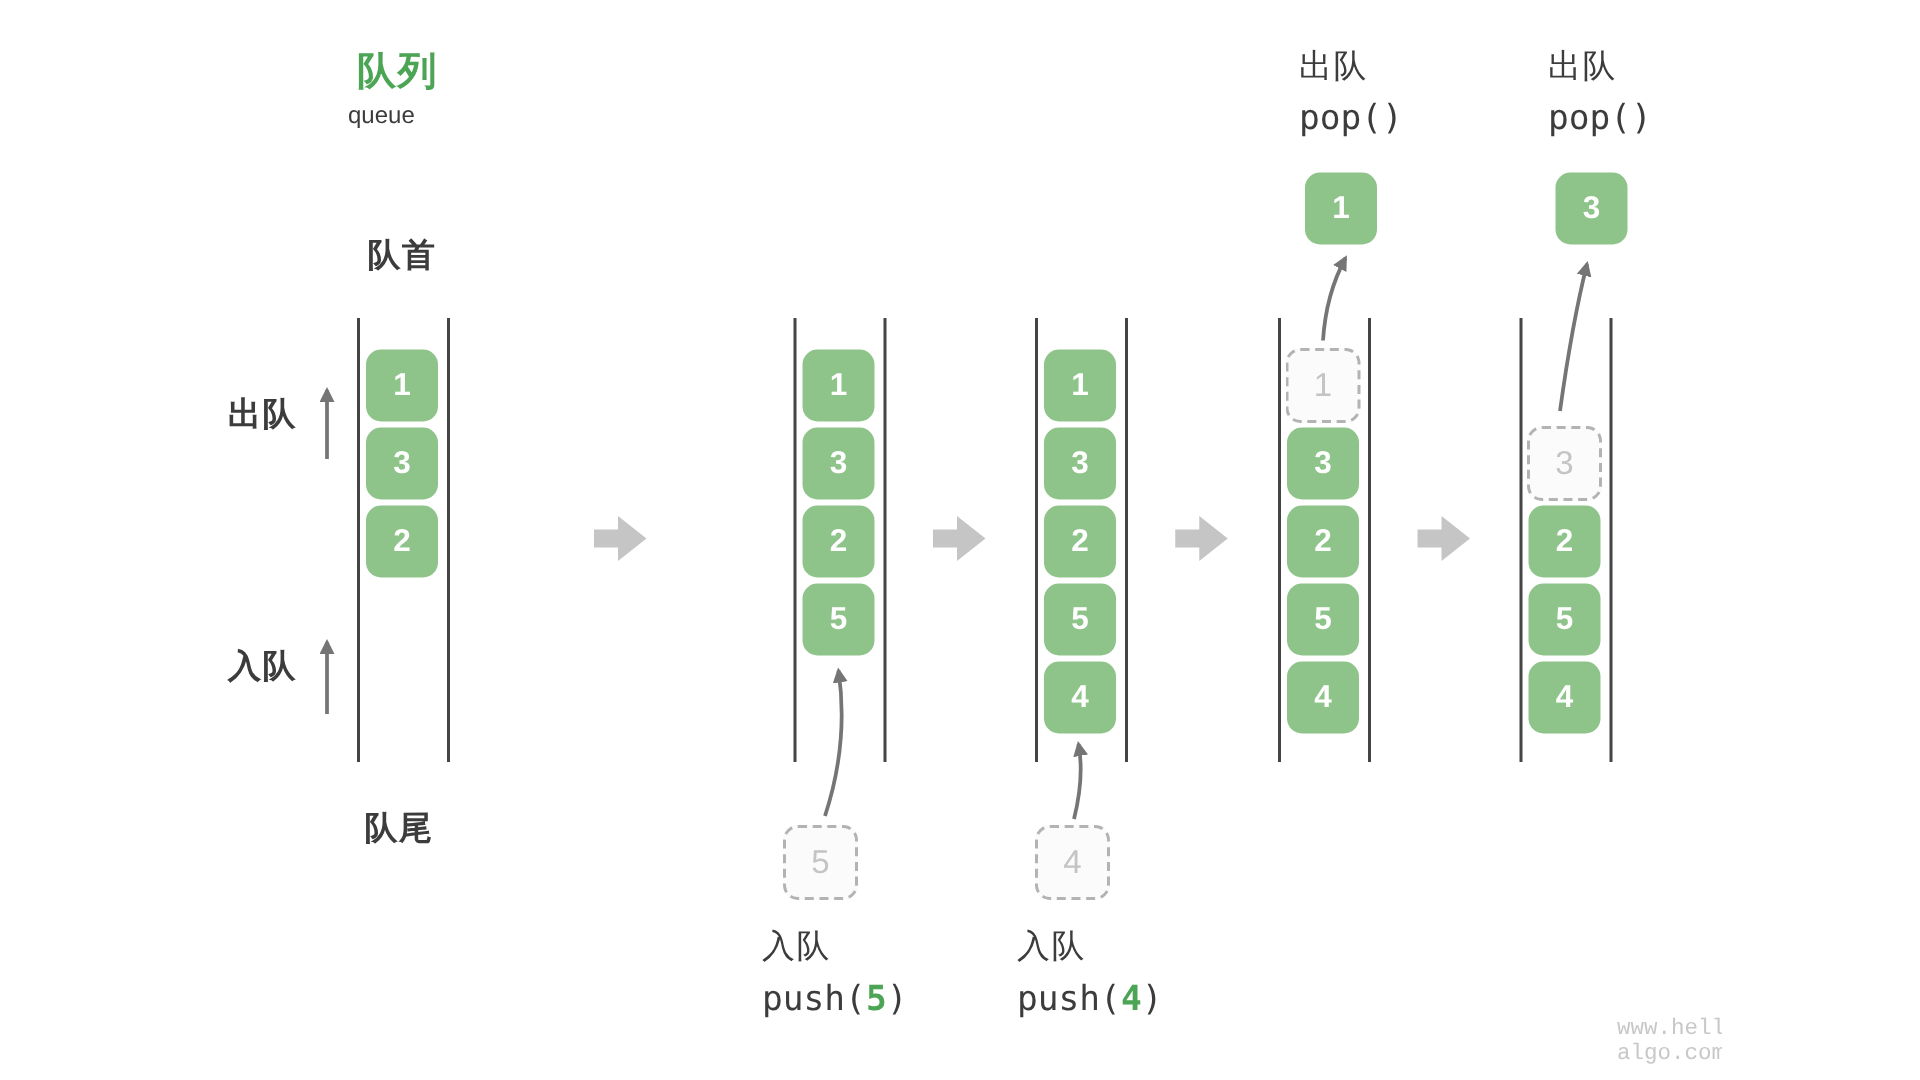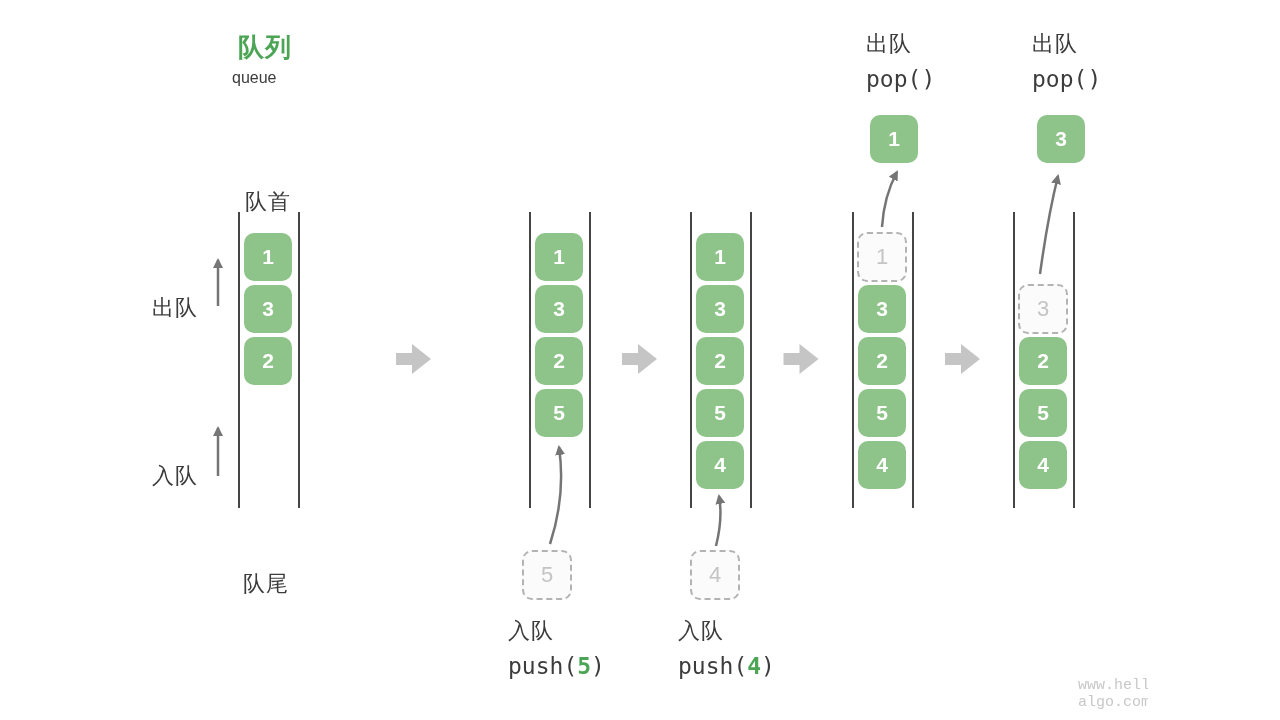--- a/index.html
+++ b/index.html
@@ -7,21 +7,21 @@
     position:relative;width:1148px;height:720px;background:#ffffff;
     font-family:"Liberation Sans","DejaVu Sans",sans-serif;overflow:hidden;
     --green:#8EC48A;--accent:#4CA455;--dark:#3C3C3C;--wall:#454545;
     --trans:#C5C5C5;--flow:#757575;--gborder:#B3B3B3;--gtext:#C4C4C4;
     --gbg:#FBFBFB;--wm:#C8C8C8;
   }
   .abs{position:absolute;}
   #arrow-layer{position:absolute;left:0;top:0;pointer-events:none;}
   .title-zh{left:238px;top:30px;font-size:26px;font-weight:bold;color:var(--accent);letter-spacing:1px;}
   .title-en{left:232px;top:69px;font-size:16px;color:var(--dark);}
-  .zh-bold{font-size:22px;font-weight:normal;color:var(--dark);letter-spacing:1px;margin-top:32px;}
+  .zh-bold{font-size:22px;font-weight:bold;color:var(--dark);letter-spacing:1px;}
   .front{left:245px;top:155px;}
   .rear{left:243px;top:537px;}
   .deq{left:152px;top:261px;}
   .enq{left:152px;top:429px;}
   .wall{position:absolute;top:212px;height:296px;width:2px;background:var(--wall);}
   .box{
     position:absolute;width:48px;height:48px;border-radius:10px;
     display:flex;align-items:center;justify-content:center;
     font-size:21px;font-weight:bold;
   }

